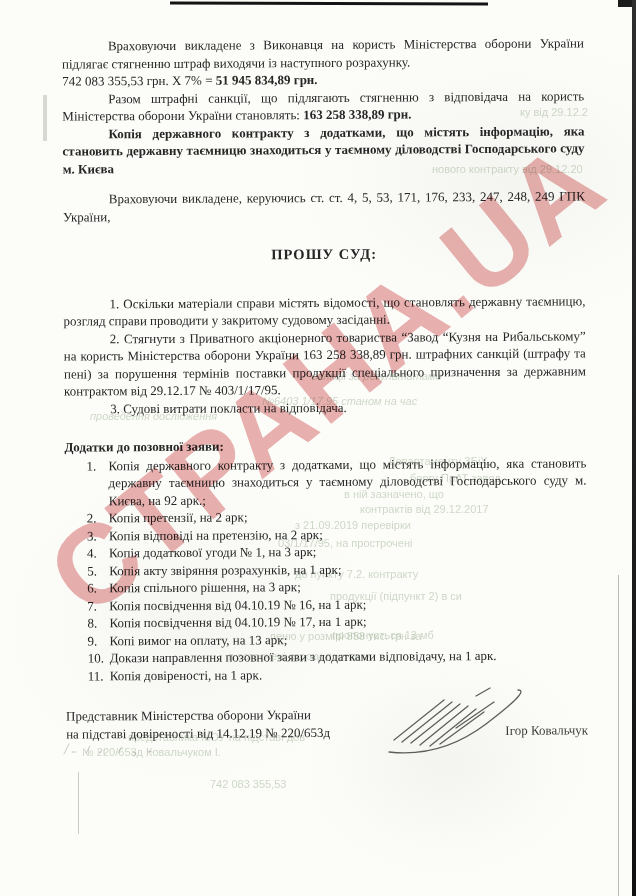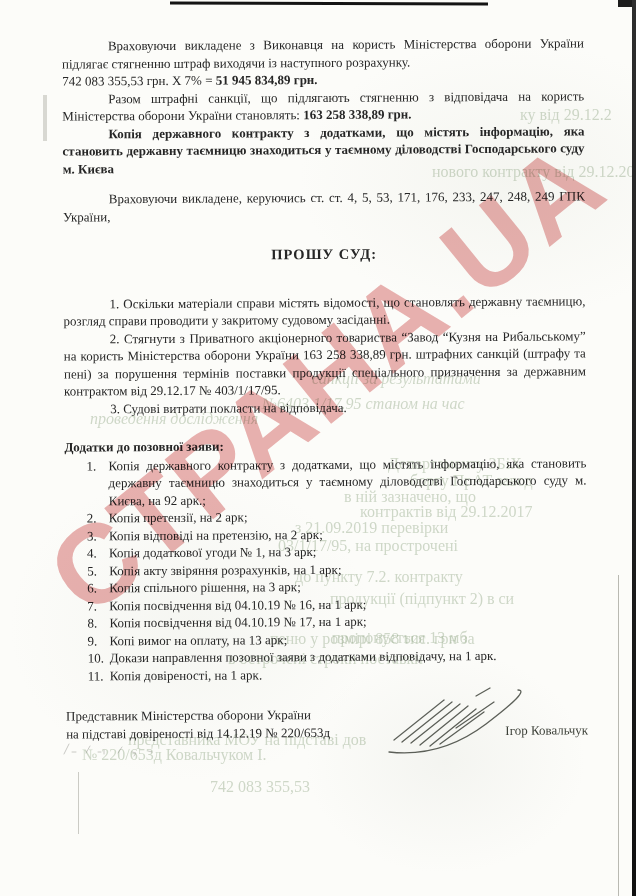--- a/index.html
+++ b/index.html
@@ -54,22 +54,22 @@
     mix-blend-mode:multiply;
     pointer-events:none;
     z-index:5;
   }
   
   .bleed-layer{position:absolute; inset:0; z-index:1; pointer-events:none;}
   .bleed-frag{
     position:absolute;
     color:#8fa584; opacity:.42;
     filter:blur(.6px);
-    font-size:16px; white-space:nowrap;
-    font-family:Liberation Serif, serif;
+    font-size:11px; white-space:nowrap;
+    font-family:Liberation Sans, sans-serif;
   }
   .bleed-frag.it{font-style:italic;}
   
   .art{position:absolute; z-index:6;}
   .top-line{left:170px; top:2px; width:318px; height:3px; background:#141414; transform:rotate(.15deg);}
   .corner-tr{right:0; top:0; width:18px; height:7px; background:#1d1d1d;}
   .edge-right{right:0; top:0; bottom:0; width:4px; background:linear-gradient(180deg,#2e2e2e,#101010);}
   .edge-right-thin{right:17px; top:575px; bottom:0; width:1px; background:#b9b9b2;}
   .edge-left-band{left:43px; top:95px; width:4px; height:46px; background:#d8d8d2;}
   .edge-left-line{left:78px; top:772px; width:1px; height:62px; background:#cbcbc5;}

